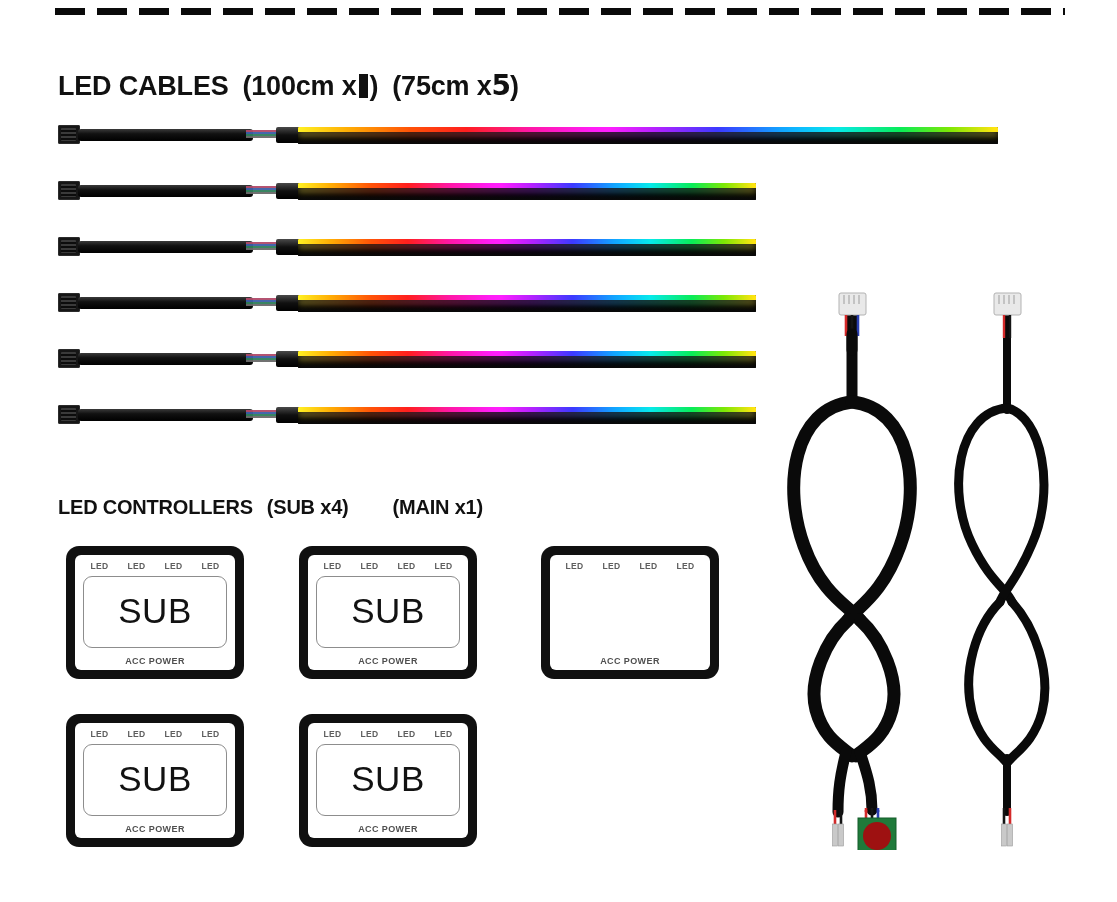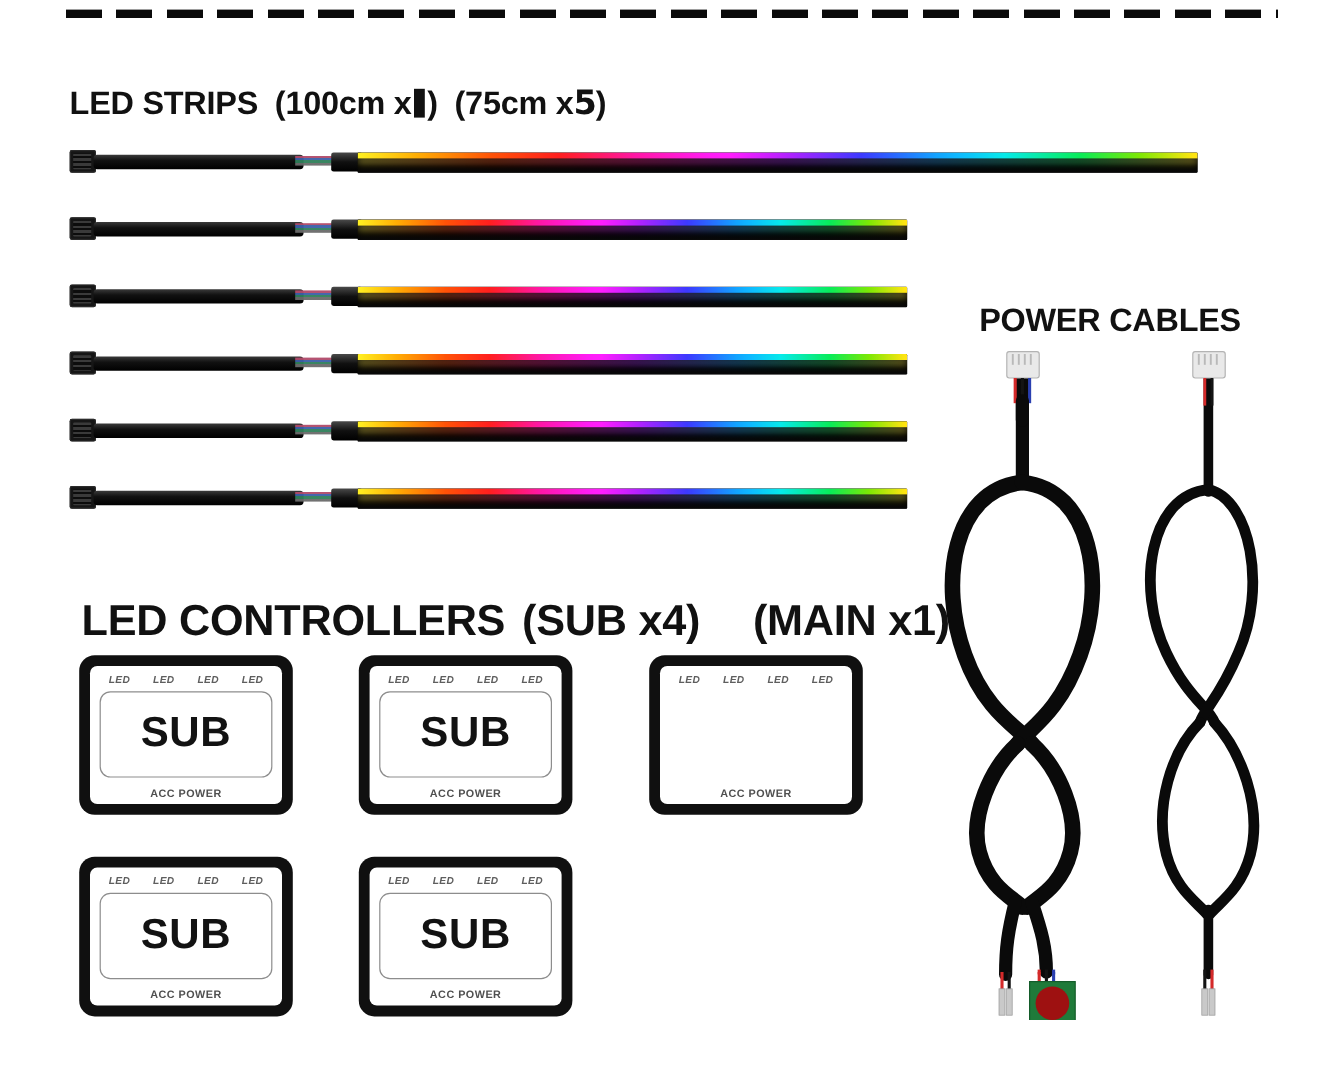--- a/index.html
+++ b/index.html
@@ -34,21 +34,21 @@
 
   
   .heading {
     position: absolute;
     font-weight: bold;
     color: #111111;
     letter-spacing: -0.2px;
     white-space: nowrap;
   }
   #h-strips { left: 58px; top: 69px; font-size: 27px; }
-  #h-ctrl   { left: 68px; top: 496px; font-size: 36px; }
+  #h-ctrl   { left: 58px; top: 496px; font-size: 20px; }
   #h-power  { left: 816px; top: 252px; font-size: 27px; }
   #h-cablelabels { left: 788px; top: 847px; font-size: 24px; }
 
   .heading .gap { display:inline-block; width: 14px; }
   .heading .gap-lg { display:inline-block; width: 44px; }
   
   .od {
     font-family: "DejaVu Sans", sans-serif;
     font-weight: bold;
     font-size: 28px;
@@ -181,40 +181,39 @@
     background: #ffffff;
     border-radius: 6px;
     position: relative;
     box-sizing: border-box;
   }
   .ctrl-leds {
     position: absolute;
     left: 6px; right: 6px; top: 6px;
     display: flex;
     justify-content: space-around;
-    font-style: italic;
   }
   .ctrl-leds span {
     font-size: 8.5px;
     font-weight: bold;
     color: #5e5e5e;
     letter-spacing: .3px;
   }
   .ctrl-screen {
     position: absolute;
     left: 8px; right: 8px; top: 21px; bottom: 22px;
     border: 1.4px solid #8d8d8d;
     border-radius: 9px;
     display: flex;
     align-items: center;
     justify-content: center;
   }
   .ctrl-screen span {
     font-size: 35px;
-    font-weight: bold;
+    font-weight: normal;
     color: #121212;
     letter-spacing: .5px;
     line-height: 1;
     margin-top: -4px;
   }
   .ctrl-acc {
     position: absolute;
     left: 0; right: 0; bottom: 4px;
     text-align: center;
     font-size: 9px;
@@ -227,21 +226,21 @@
   #cables { position: absolute; left: 760px; top: 290px; }
 </style>
 </head>
 <body>
 
 <div id="page">
 
   <div class="divider"></div>
 
   <div class="heading" id="h-strips">
-    <span>LED STRIPS</span><span class="gap"></span><span>(100cm x</span><span class="od-1"></span><span>)</span><span class="gap"></span><span>(75cm x</span><span class="od">5</span><span>)</span>
+    <span>LED CABLES</span><span class="gap"></span><span>(100cm x</span><span class="od-1"></span><span>)</span><span class="gap"></span><span>(75cm x</span><span class="od">5</span><span>)</span>
   </div>
 
   <div class="strip-row" style="left:58px; top:117px; width:945px;">
     <div class="conn-head"></div>
     <div class="conn-cable" style="width:175px;"></div>
     <div class="conn-wires" style="left:188px; width:34px;"></div>
     <div class="conn-junction" style="left:218px;"></div>
     <div class="strip-body" style="left:240px; width:700px;">
       <div class="strip-glow"></div>
       <div class="strip-light"></div>
@@ -372,21 +371,20 @@
         <span>LED</span>
         <span>LED</span>
       </div>
       <div class="ctrl-screen">
         <span>SUB</span>
       </div>
       <div class="ctrl-acc">ACC POWER</div>
     </div>
   </div>
 
-  <div class="heading" id="h-power">POWER CABLES</div>
 
   <svg id="cables" width="340" height="560" viewBox="0 0 340 560">
 
     <g>
 
       <path d="M 92 22 L 92 110" stroke="#0a0a0a" stroke-width="11" fill="none" stroke-linecap="round"></path>
 
       <path d="M 92 112 C 34 118, 22 196, 44 256 C 62 306, 92 318, 100 330" stroke="#0a0a0a" stroke-width="13" fill="none" stroke-linecap="round"></path>
       <path d="M 92 112 C 150 118, 162 196, 140 256 C 122 306, 96 318, 88 330" stroke="#0a0a0a" stroke-width="13" fill="none" stroke-linecap="round"></path>
 

